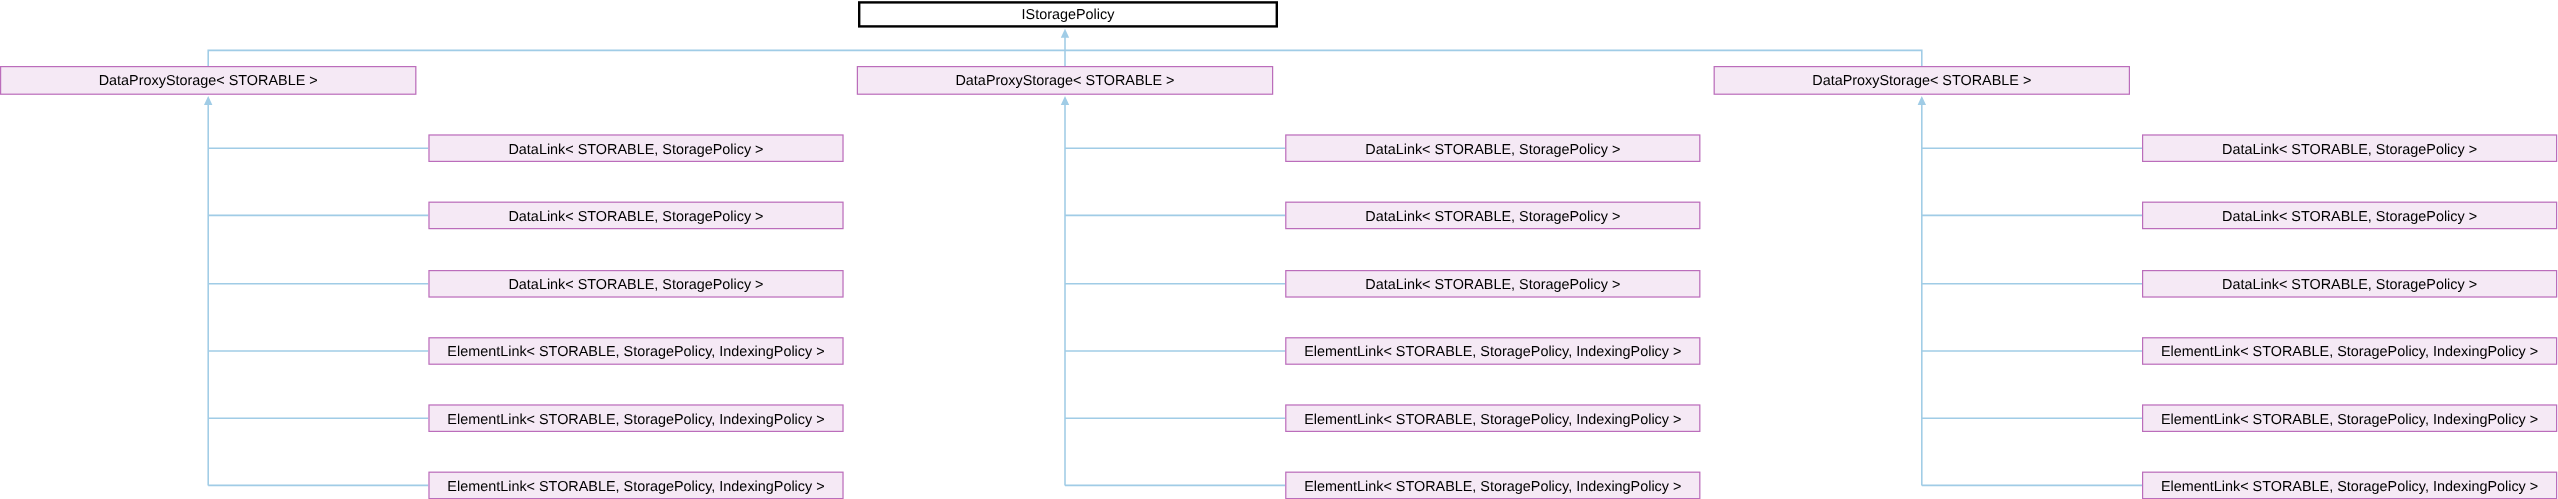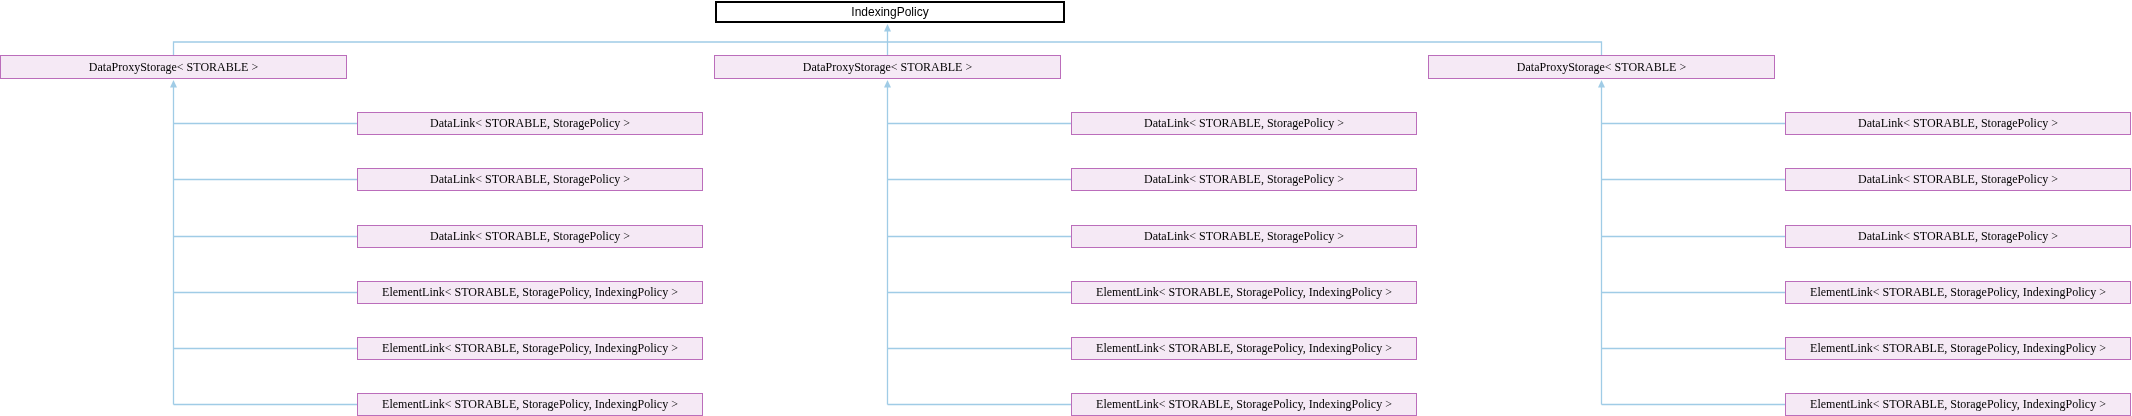--- a/index.html
+++ b/index.html
@@ -40,21 +40,20 @@
     font-size: 12px;
     color: var(--text, #000000);
     display: flex;
     align-items: center;
     justify-content: center;
     cursor: pointer;
   }
   .node.tmpl {
     background: var(--node-fill, #f5e9f5);
     border: 1.5px solid var(--node-border, #bb6dbb);
-    font-family: Liberation Serif, serif;
   }
   .node.root {
     background: var(--root-fill, #ffffff);
     border: 2px solid var(--root-border, #000000);
   }
 </style>
 </head>
 <body>
 
 <div class="canvas">
@@ -88,21 +87,21 @@
     <polygon points="1601.5,80 1598,87.5 1605,87.5"></polygon>
     <line x1="1601.5" y1="86" x2="1601.5" y2="404.5"></line>
     <line x1="1601.5" y1="123.5" x2="1785" y2="123.5"></line>
     <line x1="1601.5" y1="179.5" x2="1785" y2="179.5"></line>
     <line x1="1601.5" y1="236.5" x2="1785" y2="236.5"></line>
     <line x1="1601.5" y1="292.5" x2="1785" y2="292.5"></line>
     <line x1="1601.5" y1="348.5" x2="1785" y2="348.5"></line>
     <line x1="1601.5" y1="404.5" x2="1785" y2="404.5"></line>
   </svg>
 
-  <div class="node root" style="left:715px; top:1px; width:350px; height:22px">IndexingPolicy</div>
+  <div class="node root" style="left:715px; top:1px; width:350px; height:22px">IStoragePolicy</div>
 
   <div class="node tmpl" style="left:0px; top:55px; width:347px; height:24px">DataProxyStorage&lt; STORABLE &gt;</div>
   <div class="node tmpl" style="left:357px; top:112px; width:346px; height:23px">DataLink&lt; STORABLE, StoragePolicy &gt;</div>
   <div class="node tmpl" style="left:357px; top:168px; width:346px; height:23px">DataLink&lt; STORABLE, StoragePolicy &gt;</div>
   <div class="node tmpl" style="left:357px; top:225px; width:346px; height:23px">DataLink&lt; STORABLE, StoragePolicy &gt;</div>
   <div class="node tmpl" style="left:357px; top:281px; width:346px; height:23px">ElementLink&lt; STORABLE, StoragePolicy, IndexingPolicy &gt;</div>
   <div class="node tmpl" style="left:357px; top:337px; width:346px; height:23px">ElementLink&lt; STORABLE, StoragePolicy, IndexingPolicy &gt;</div>
   <div class="node tmpl" style="left:357px; top:393px; width:346px; height:23px">ElementLink&lt; STORABLE, StoragePolicy, IndexingPolicy &gt;</div>
 
   <div class="node tmpl" style="left:714px; top:55px; width:347px; height:24px">DataProxyStorage&lt; STORABLE &gt;</div>

